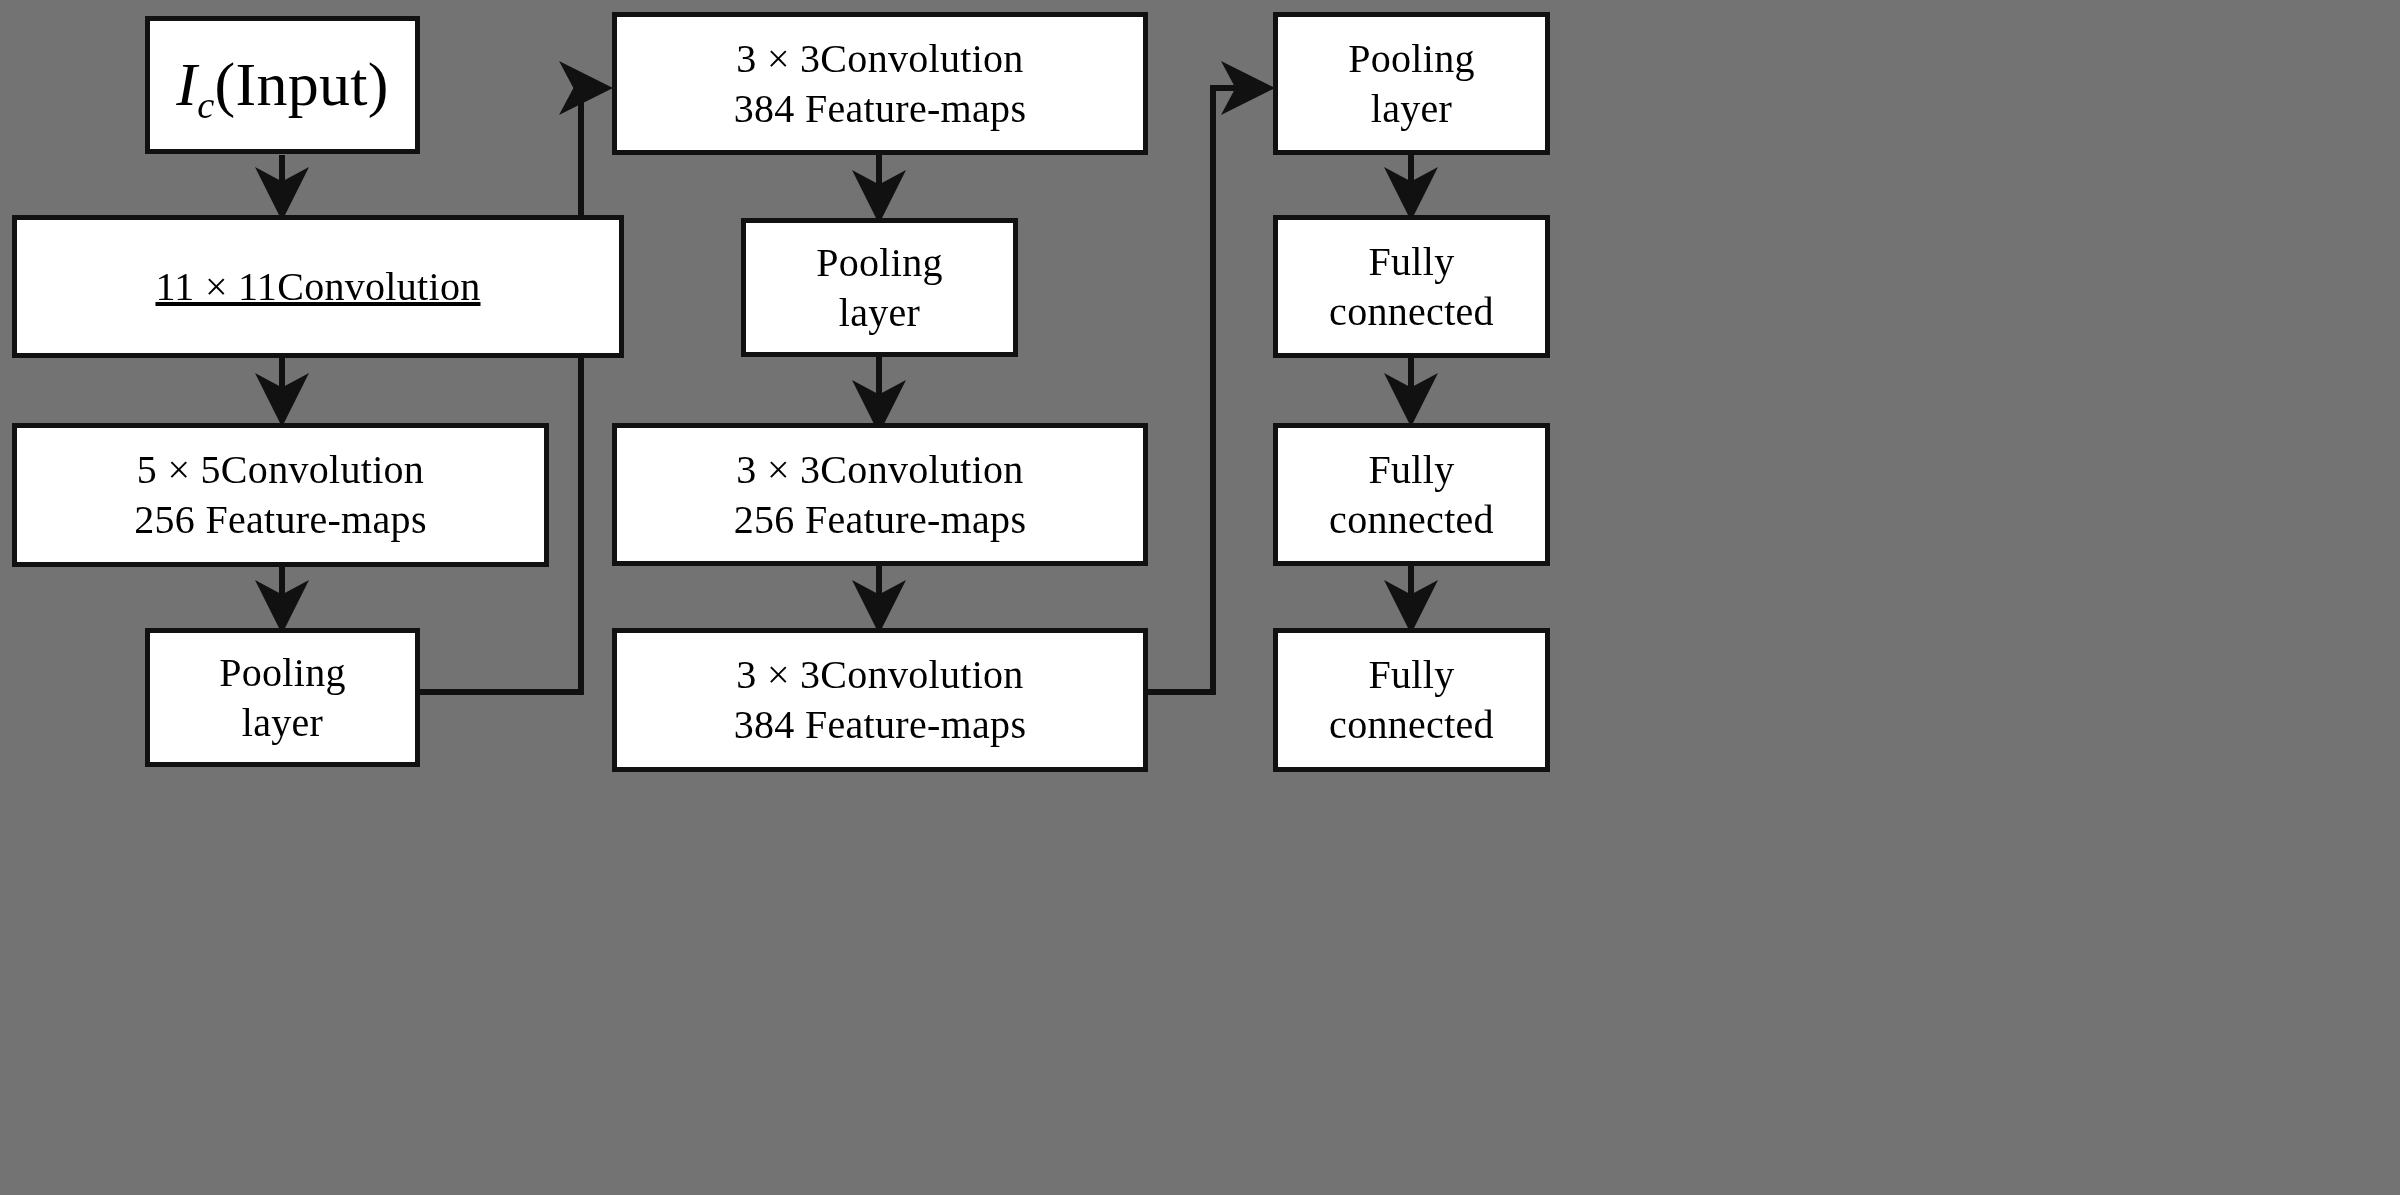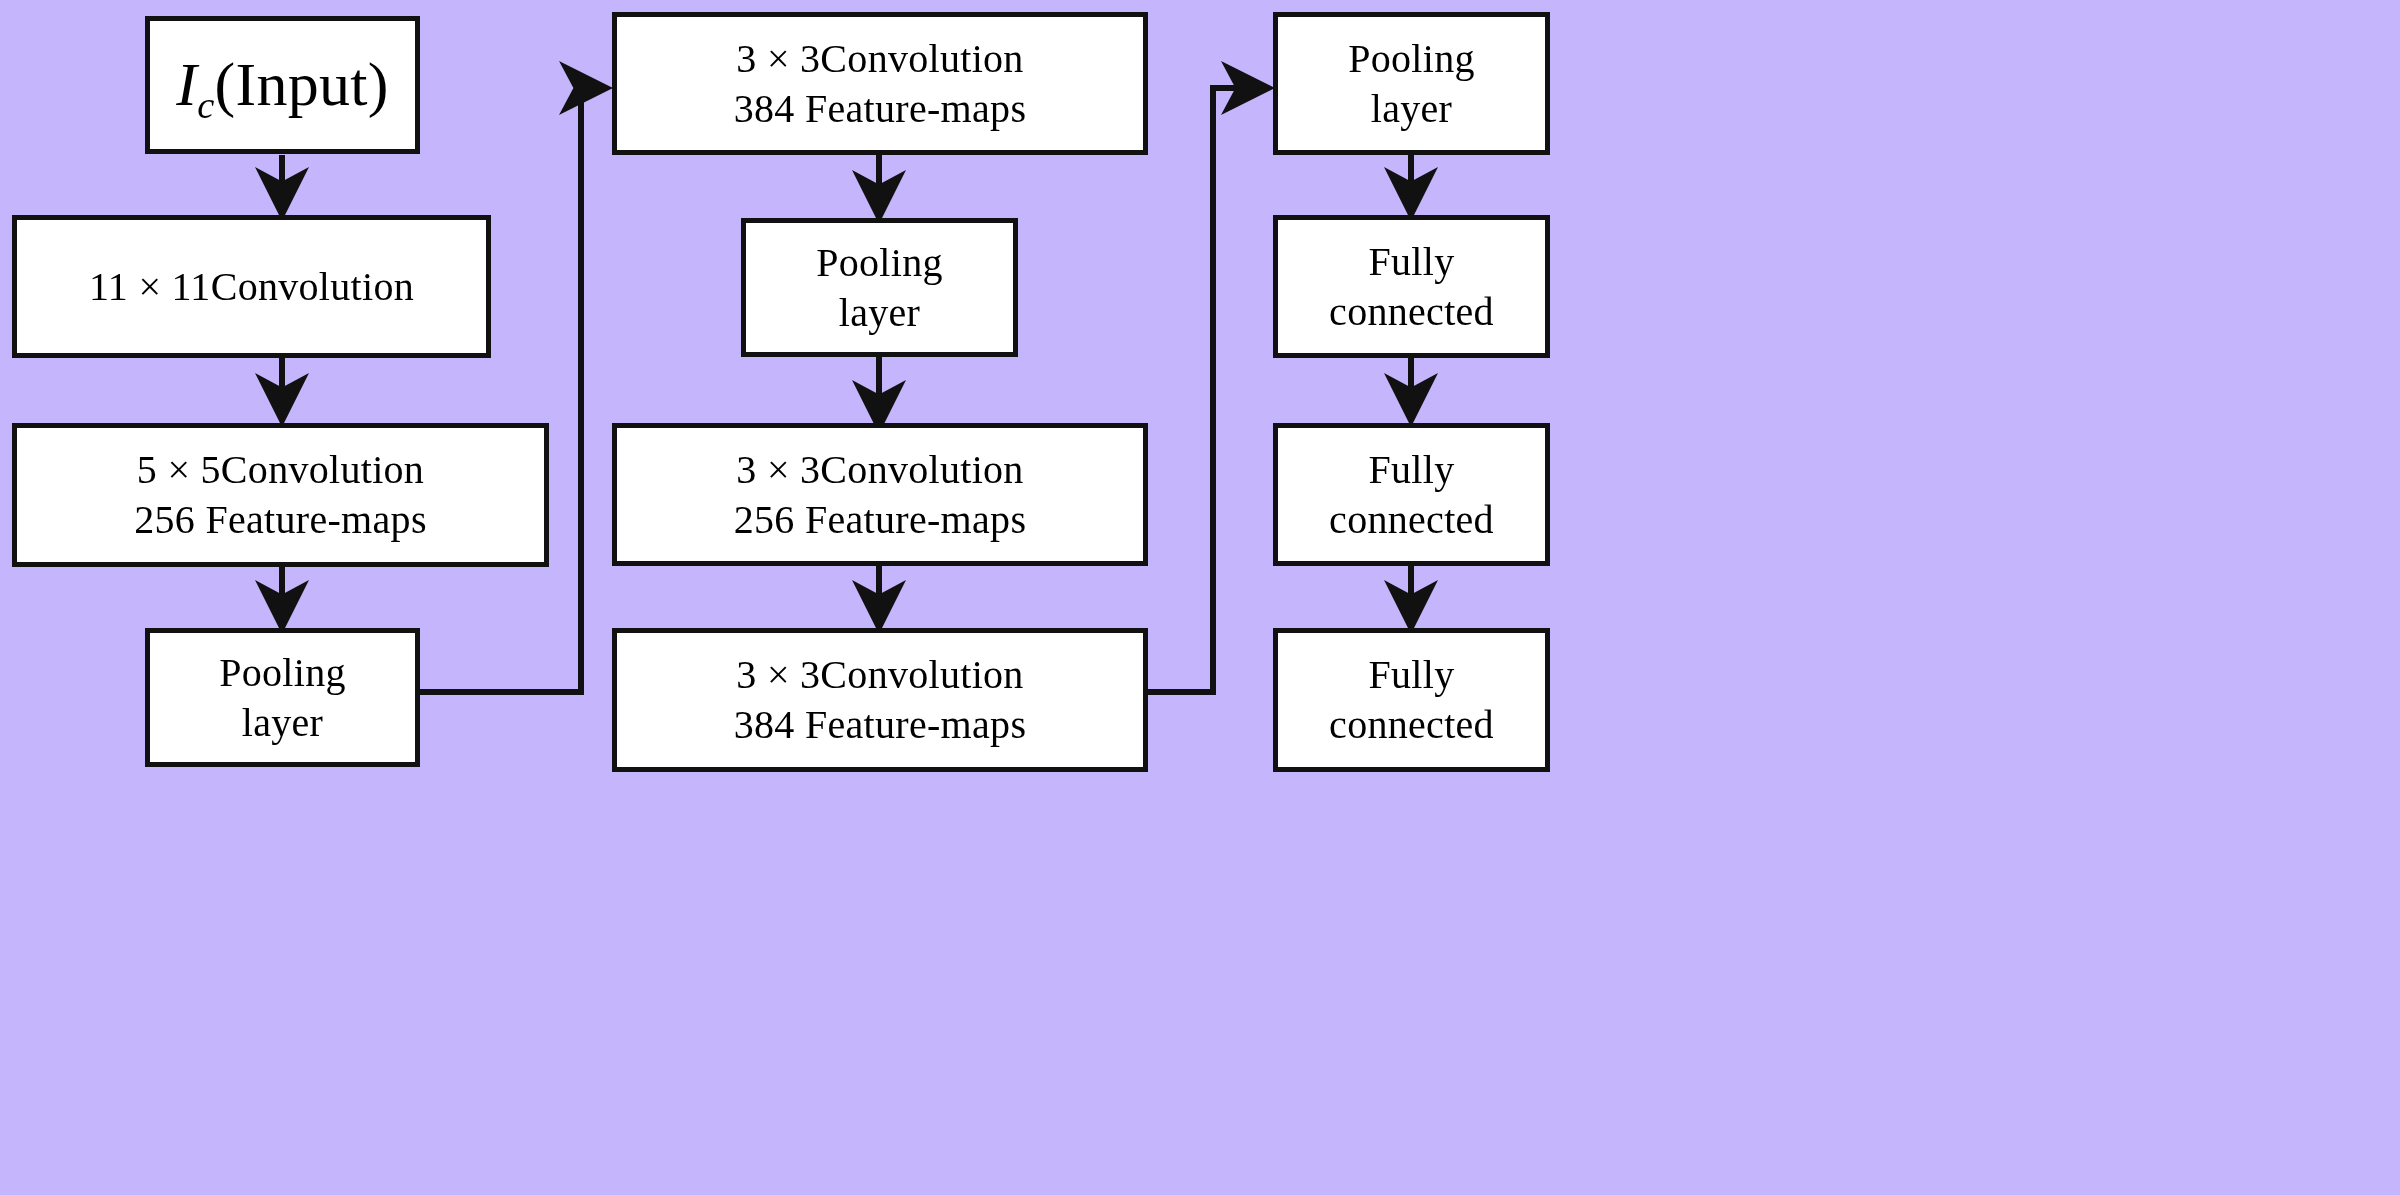--- a/index.html
+++ b/index.html
@@ -4,21 +4,21 @@
 <style>
   html, body {
     margin: 0;
     padding: 0;
     background: #ffffff;
   }
   #canvas {
     position: relative;
     width: 2400px;
     height: 1195px;
-    background: #c4b5fd;
+    background: #737373;
     overflow: hidden;
     font-family: "Liberation Serif", "DejaVu Serif", serif;
   }
   .node {
     position: absolute;
     box-sizing: border-box;
     border: 5px solid #111111;
     background: #ffffff;
     display: flex;
     flex-direction: column;
@@ -86,21 +86,21 @@
 
     <line x1="1411" y1="155" x2="1411" y2="212" stroke="#111111" stroke-width="6" marker-end="url(#arrow)"></line>
     <line x1="1411" y1="357" x2="1411" y2="418" stroke="#111111" stroke-width="6" marker-end="url(#arrow)"></line>
     <line x1="1411" y1="566" x2="1411" y2="625" stroke="#111111" stroke-width="6" marker-end="url(#arrow)"></line>
   </svg>
 
   <div class="node italicvar" style="left:145px; top:16px; width:275px; height:138px;">
     <span class="ln"><span class="var-i">I</span><span class="var-sub">c</span><span>(Input)</span></span>
   </div>
 
-  <div class="node" style="left:12px; top:215px; width:479px; height:143px;">
+  <div class="node" style="left:12px; top:215px; width:612px; height:143px;text-decoration:underline;">
     <span class="ln">11 × 11Convolution</span>
   </div>
 
   <div class="node" style="left:12px; top:423px; width:537px; height:144px;">
     <span class="ln">5 × 5Convolution</span>
     <span class="ln">256 Feature-maps</span>
   </div>
 
   <div class="node" style="left:145px; top:628px; width:275px; height:139px;">
     <span class="ln">Pooling</span>

